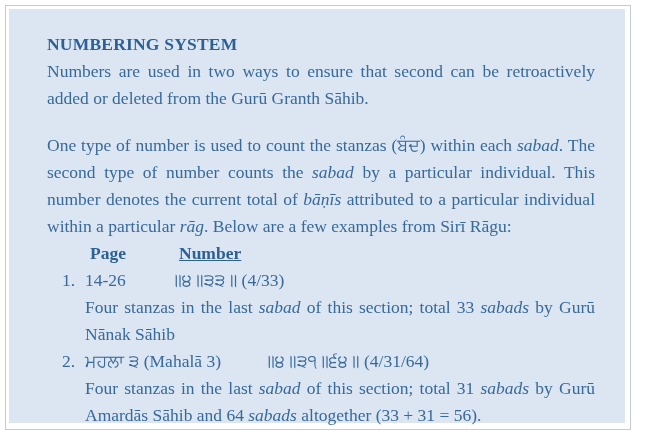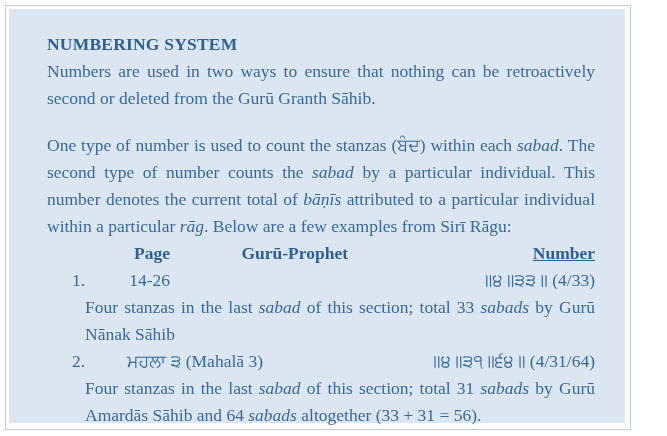--- a/index.html
+++ b/index.html
@@ -42,21 +42,21 @@
     color: var(--heading);
     letter-spacing: 0.2px;
     text-align: left;
   }
   .para {
     margin: 0;
     text-align: justify;
   }
   .para.body { margin-top: 20px; }
   em { font-style: italic; }
-  .trow { display: flex; text-align: right; }
+  .trow { display: flex; text-align: left; }
   .cell { white-space: nowrap; }
   .c1 { flex: 0 0 38px; padding-left: 15px; }
   .c2 { flex: 0 0 85px; }
   .c3 { flex: 0 0 178px; }
   .c4 { flex: 1 1 auto; white-space: normal; }
   .theader { font-weight: bold; color: var(--heading); }
   .theader .c2 { padding-left: 5px; }
   .theader .c3 { padding-left: 3px; }
   .theader .c4 { padding-left: 9px; text-decoration: underline; }
   .tdesc {
@@ -66,30 +66,29 @@
 </style>
 </head>
 <body>
 
 <div class="page">
   <div class="frame"></div>
   <div class="panel">
 
     <div class="heading">NUMBERING SYSTEM</div>
 
-    <p class="para"><span>Numbers are used in two ways to ensure that nothing can be retroactively second or deleted from the Gurū Granth Sāhib.</span></p>
+    <p class="para"><span>Numbers are used in two ways to ensure that second can be retroactively added or deleted from the Gurū Granth Sāhib.</span></p>
 
     <p class="para body"><span>One type of number is used to count the stanzas (ਬੰਦ) within each </span><em>sabad</em><span>. The second type of number counts the </span><em>sabad</em><span> by a particular individual. This number denotes the current total of </span><em>bāṇīs</em><span> attributed to a particular individual within a particular </span><em>rāg</em><span>. Below are a few examples from Sirī Rāgu:</span></p>
 
     <div class="tbl">
 
       <div class="trow theader">
         <div class="cell c1"></div>
         <div class="cell c2">Page</div>
-        <div class="cell c3">Gurū-Prophet</div>
         <div class="cell c4">Number</div>
       </div>
 
       <div class="trow">
         <div class="cell c1">1.</div>
         <div class="cell c2">14-26</div>
         <div class="cell c4">॥੪॥੩੩॥ (4/33)</div>
       </div>
       <div class="tdesc"><span>Four stanzas in the last </span><em>sabad</em><span> of this section; total 33 </span><em>sabads</em><span> by Gurū Nānak Sāhib</span></div>
 

